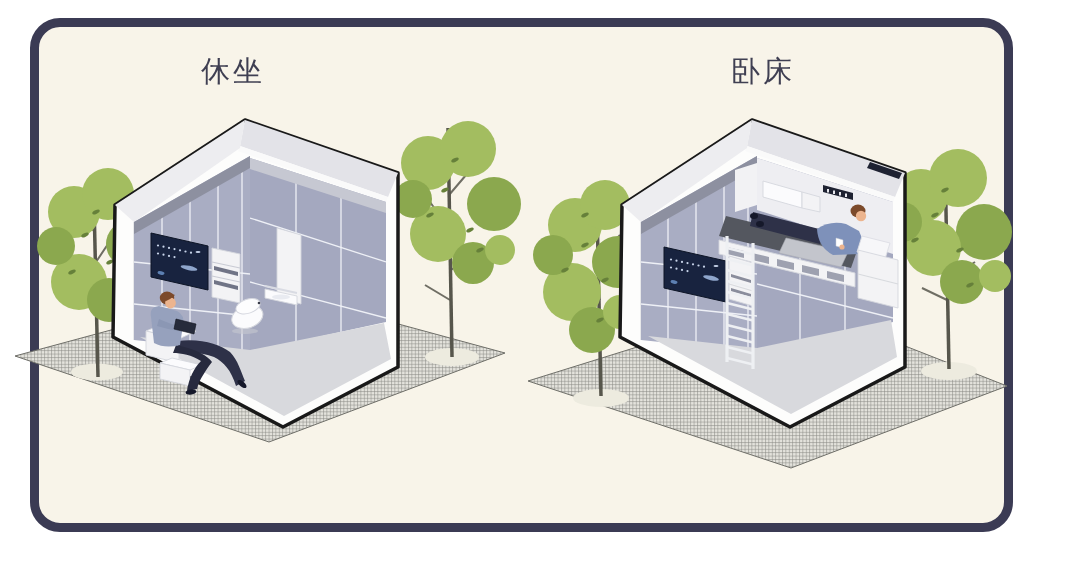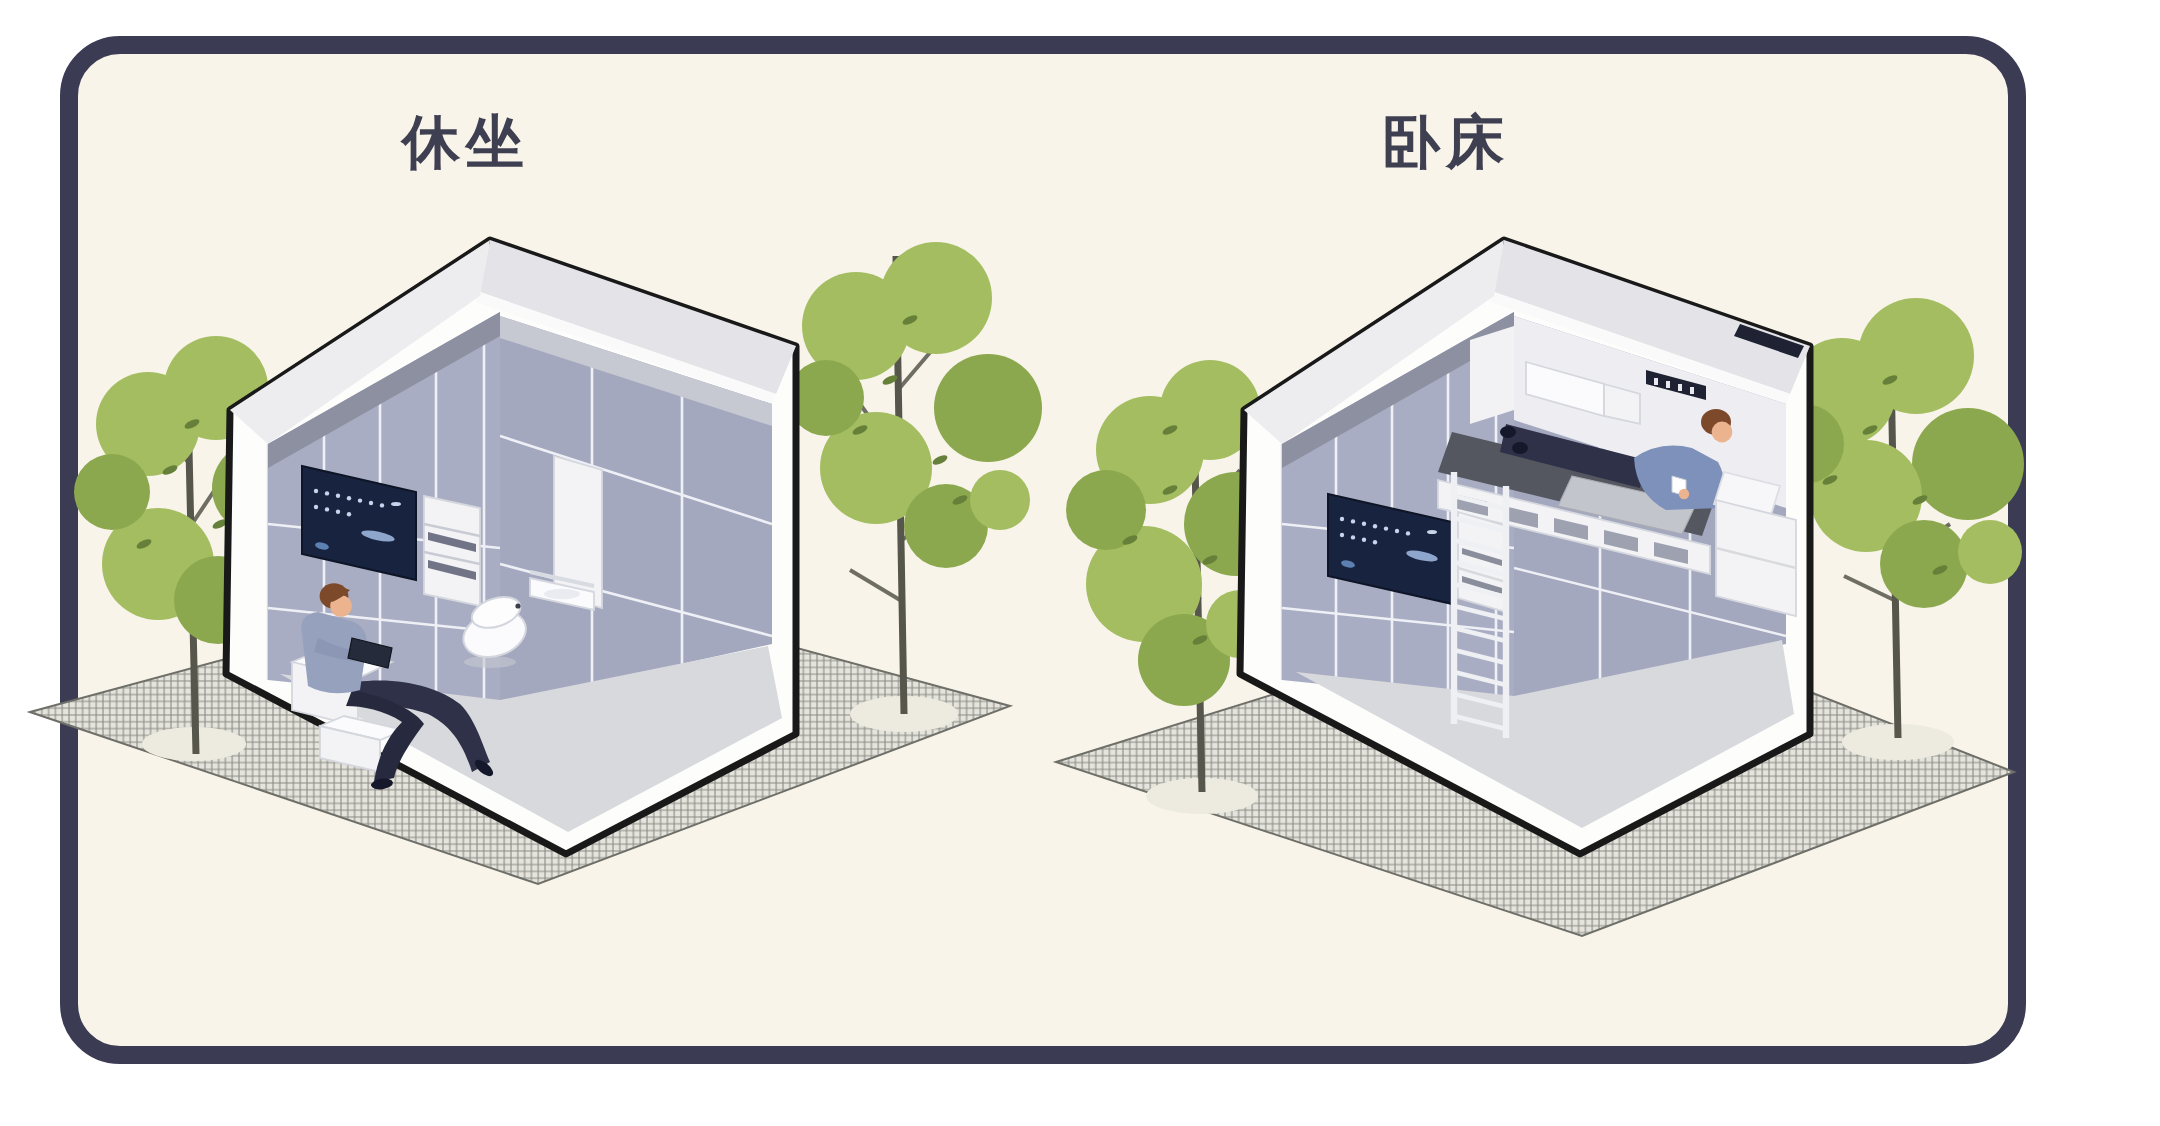--- a/index.html
+++ b/index.html
@@ -14,23 +14,23 @@
     --pants:#2e3148; --shoe:#15182a; --mattress:#54575f; --blanket:#c3c5cc;
     --slot:#9ea1b0; --darkstrip:#1e2232;
   }
   *{margin:0;padding:0;box-sizing:border-box}
   body{background:var(--outer);font-family:"Liberation Sans",sans-serif}
   .stage{position:relative;width:1080px;height:563px;background:var(--outer);overflow:hidden}
   .frame{position:absolute;left:30px;top:18px;width:983px;height:514px;
          border:9px solid var(--frame);border-radius:30px;background:var(--canvas)}
   svg.scene{position:absolute;left:0;top:0;width:1080px;height:563px;display:block}
   .label{position:absolute;top:52px;width:140px;text-align:center;color:var(--ink);
-         font-size:29px;font-weight:700;letter-spacing:3px;white-space:nowrap}
+         font-size:29px;font-weight:400;letter-spacing:3px;white-space:nowrap}
   .label-left{left:163px}
-  .label-right{left:653px}
+  .label-right{left:693px}
   .sil{fill:var(--wall);stroke:var(--outline);stroke-width:3.5;stroke-linejoin:round}
   .seamline{stroke:var(--seam);stroke-width:1.3;fill:none}
   .wbox{fill:var(--wobj2);stroke:var(--ostroke);stroke-width:0.9}
   .wbox2{fill:var(--wobj);stroke:var(--ostroke);stroke-width:0.9}
   .rung{stroke:#eef0f3;stroke-width:2.4;fill:none}
   .rail{stroke:#eef0f3;stroke-width:3.2;fill:none}
   .branch{stroke:var(--trunk);stroke-width:2;fill:none;opacity:.85}
   .dotp{fill:var(--sdot)}
   .leafac{fill:var(--leaf)}
 </style>

